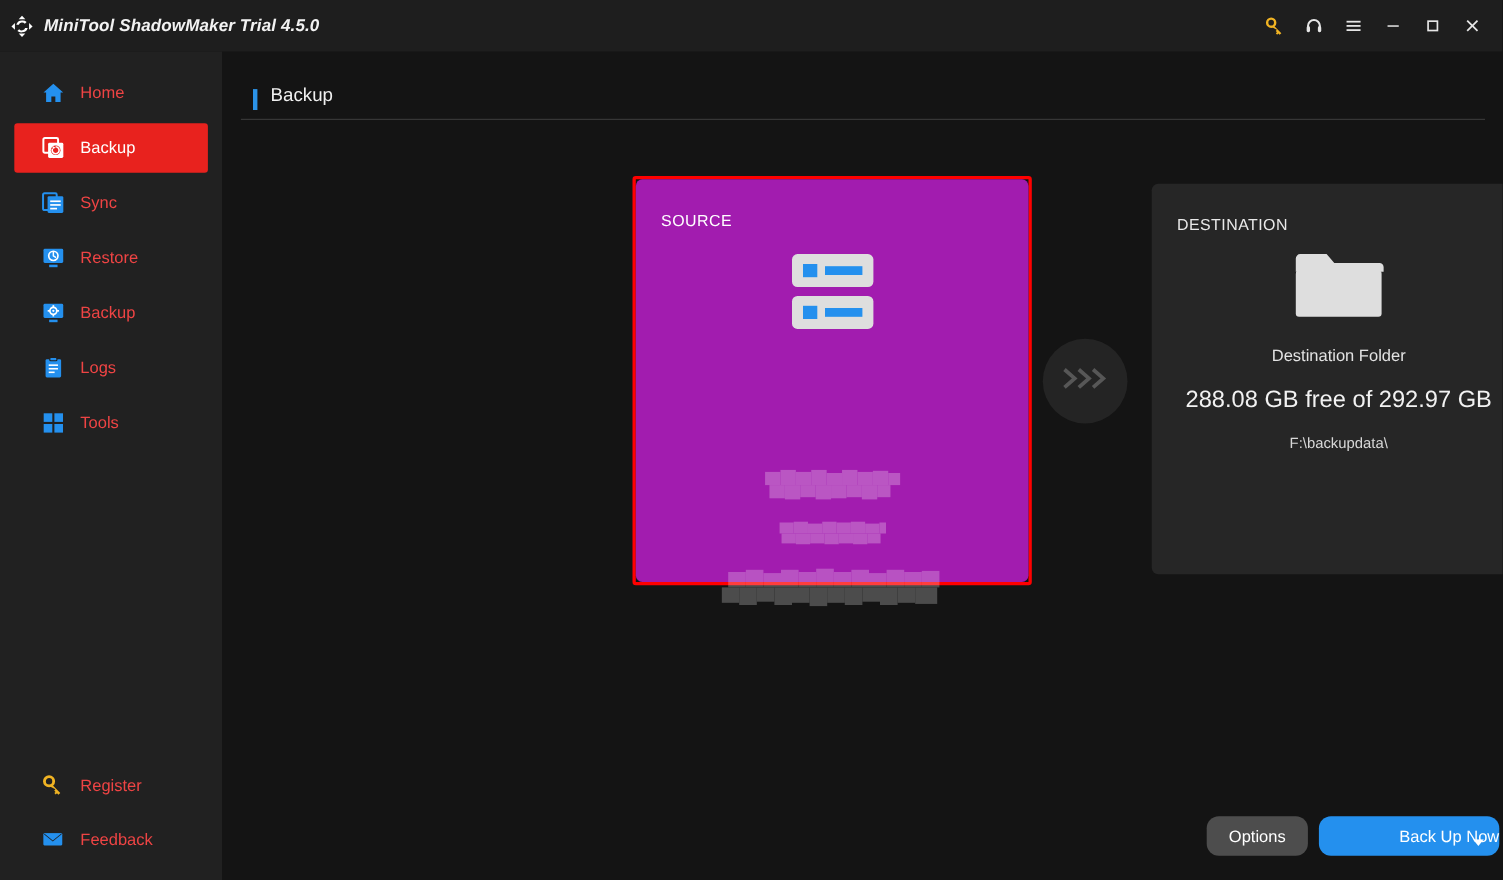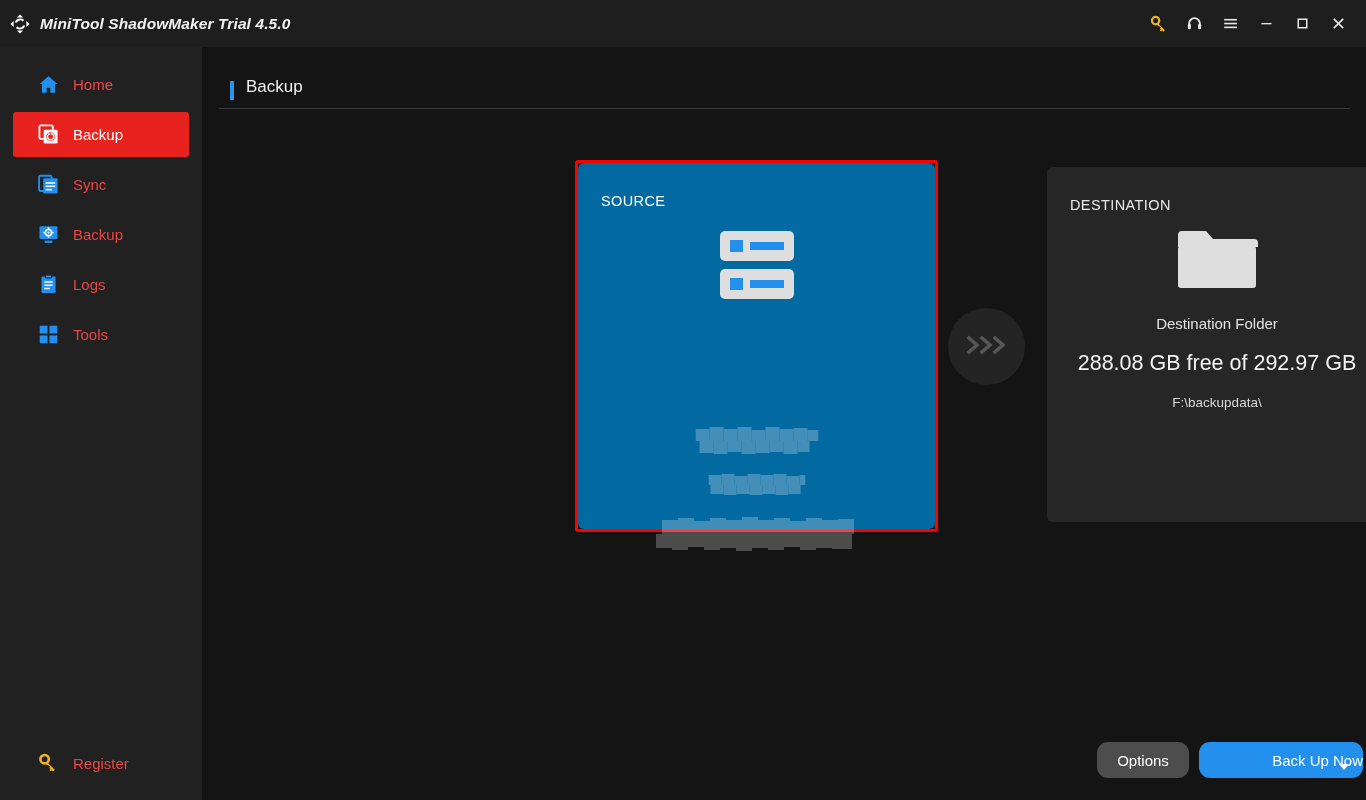--- a/index.html
+++ b/index.html
@@ -56,21 +56,21 @@
   .page-head .bar { position: absolute; left: 11px; top: 3px; width: 4px; height: 19px; background: #2b93e8; }
   .page-head .ttl { position: absolute; left: 27px; top: -1px; font-size: 17px; color: #f0f0f0; }
   .page-head .rule { position: absolute; left: 0px; top: 30px; width: 1131px; height: 1px; background: #3a3a3a; }
 
   
   .src-wrap {
     position: absolute; left: 373px; top: 113px; width: 363px; height: 372px;
     border: 3px solid #ff0000; border-radius: 3px;
   }
   .src-card {
-    position: absolute; inset: 0; background: #0369a1; border-radius: 6px;
+    position: absolute; inset: 0; background: #a21caf; border-radius: 6px;
   }
   .card-label {
     position: absolute; left: 23px; top: 30px; font-size: 14.5px; color: #ffffff;
     letter-spacing: .4px;
   }
   .src-icon { position: absolute; left: 50%; top: 66px; transform: translateX(-50%); }
 
   .blur-block { position: absolute; left: 50%; transform: translateX(-50%); }
   .blur-b1 { top: 264px; width: 123px; height: 28px; }
   .blur-b2 { top: 311px; width: 97px; height: 21px; }
@@ -211,20 +211,31 @@
             <rect x="1.2" y="1.8" width="13" height="16" rx="1.3" fill="none" stroke="#2490ee" stroke-width="1.9"></rect>
             <rect x="5.5" y="4.5" width="15" height="16" rx="1.3" fill="#2490ee"></rect>
             <rect x="8" y="8.6" width="10" height="1.6" fill="#ffffff"></rect>
             <rect x="8" y="12.1" width="10" height="1.6" fill="#ffffff"></rect>
             <rect x="8" y="15.6" width="6.5" height="1.6" fill="#ffffff"></rect>
           </svg>
         </span>
         <span class="lbl">Sync</span>
       </div>
 
+      <div class="side-item">
+        <span class="ic">
+          <svg width="21" height="21" viewBox="0 0 22 22">
+            <rect x="1.6" y="2.3" width="18.8" height="13.4" rx="1.3" fill="#2490ee"></rect>
+            <circle cx="11" cy="9" r="4.4" fill="none" stroke="#ffffff" stroke-width="1.6"></circle>
+            <path d="M11 5.4 v3.6 l2.6 1.6" fill="none" stroke="#ffffff" stroke-width="1.4"></path>
+            <rect x="7" y="17.4" width="8" height="2.4" fill="#2490ee"></rect>
+          </svg>
+        </span>
+        <span class="lbl">Restore</span>
+      </div>
 
       <div class="side-item">
         <span class="ic">
           <svg width="21" height="21" viewBox="0 0 22 22">
             <rect x="1.6" y="2.3" width="18.8" height="13.4" rx="1.3" fill="#2490ee"></rect>
             <circle cx="11" cy="9" r="3.3" fill="none" stroke="#ffffff" stroke-width="1.6"></circle>
             <circle cx="11" cy="9" r="1.1" fill="#ffffff"></circle>
             <rect x="10.2" y="3.6" width="1.6" height="2.2" fill="#ffffff"></rect>
             <rect x="10.2" y="12.2" width="1.6" height="2.2" fill="#ffffff"></rect>
             <rect x="5.6" y="8.2" width="2.2" height="1.6" fill="#ffffff"></rect>
@@ -263,20 +274,30 @@
 
     <div class="side-bottom">
       <div class="side-item">
         <span class="ic">
           <svg width="20" height="20" viewBox="0 0 20 20" fill="#f0b323">
             <circle cx="6.6" cy="6.2" r="4.2" fill="none" stroke="#f0b323" stroke-width="2.6"></circle>
             <path d="M9.2 9.2 L16.8 16.8 L15.1 18.5 L13.8 17.2 L12.7 18.3 L11.4 17.0 L12.5 15.9 L11.3 14.7 L12.4 13.6 L7.4 10.9 z"></path>
           </svg>
         </span>
         <span class="lbl">Register</span>
+      </div>
+      <div class="side-item">
+        <span class="ic">
+          <svg width="20" height="20" viewBox="0 0 20 20">
+            <rect x="1.4" y="4.4" width="17.2" height="11.2" rx="1" fill="#2490ee"></rect>
+            <path d="M1.4 4.9 L10 12.0 L18.6 4.9 z" fill="#212121"></path>
+            <path d="M2.0 4.4 L10 11.0 L18.0 4.4 z" fill="#2490ee"></path>
+          </svg>
+        </span>
+        <span class="lbl">Feedback</span>
       </div>
     </div>
   </div>
 
   <div class="main">
 
     <div class="page-head">
       <span class="bar"></span>
       <span class="ttl">Backup</span>
       <span class="rule"></span>

